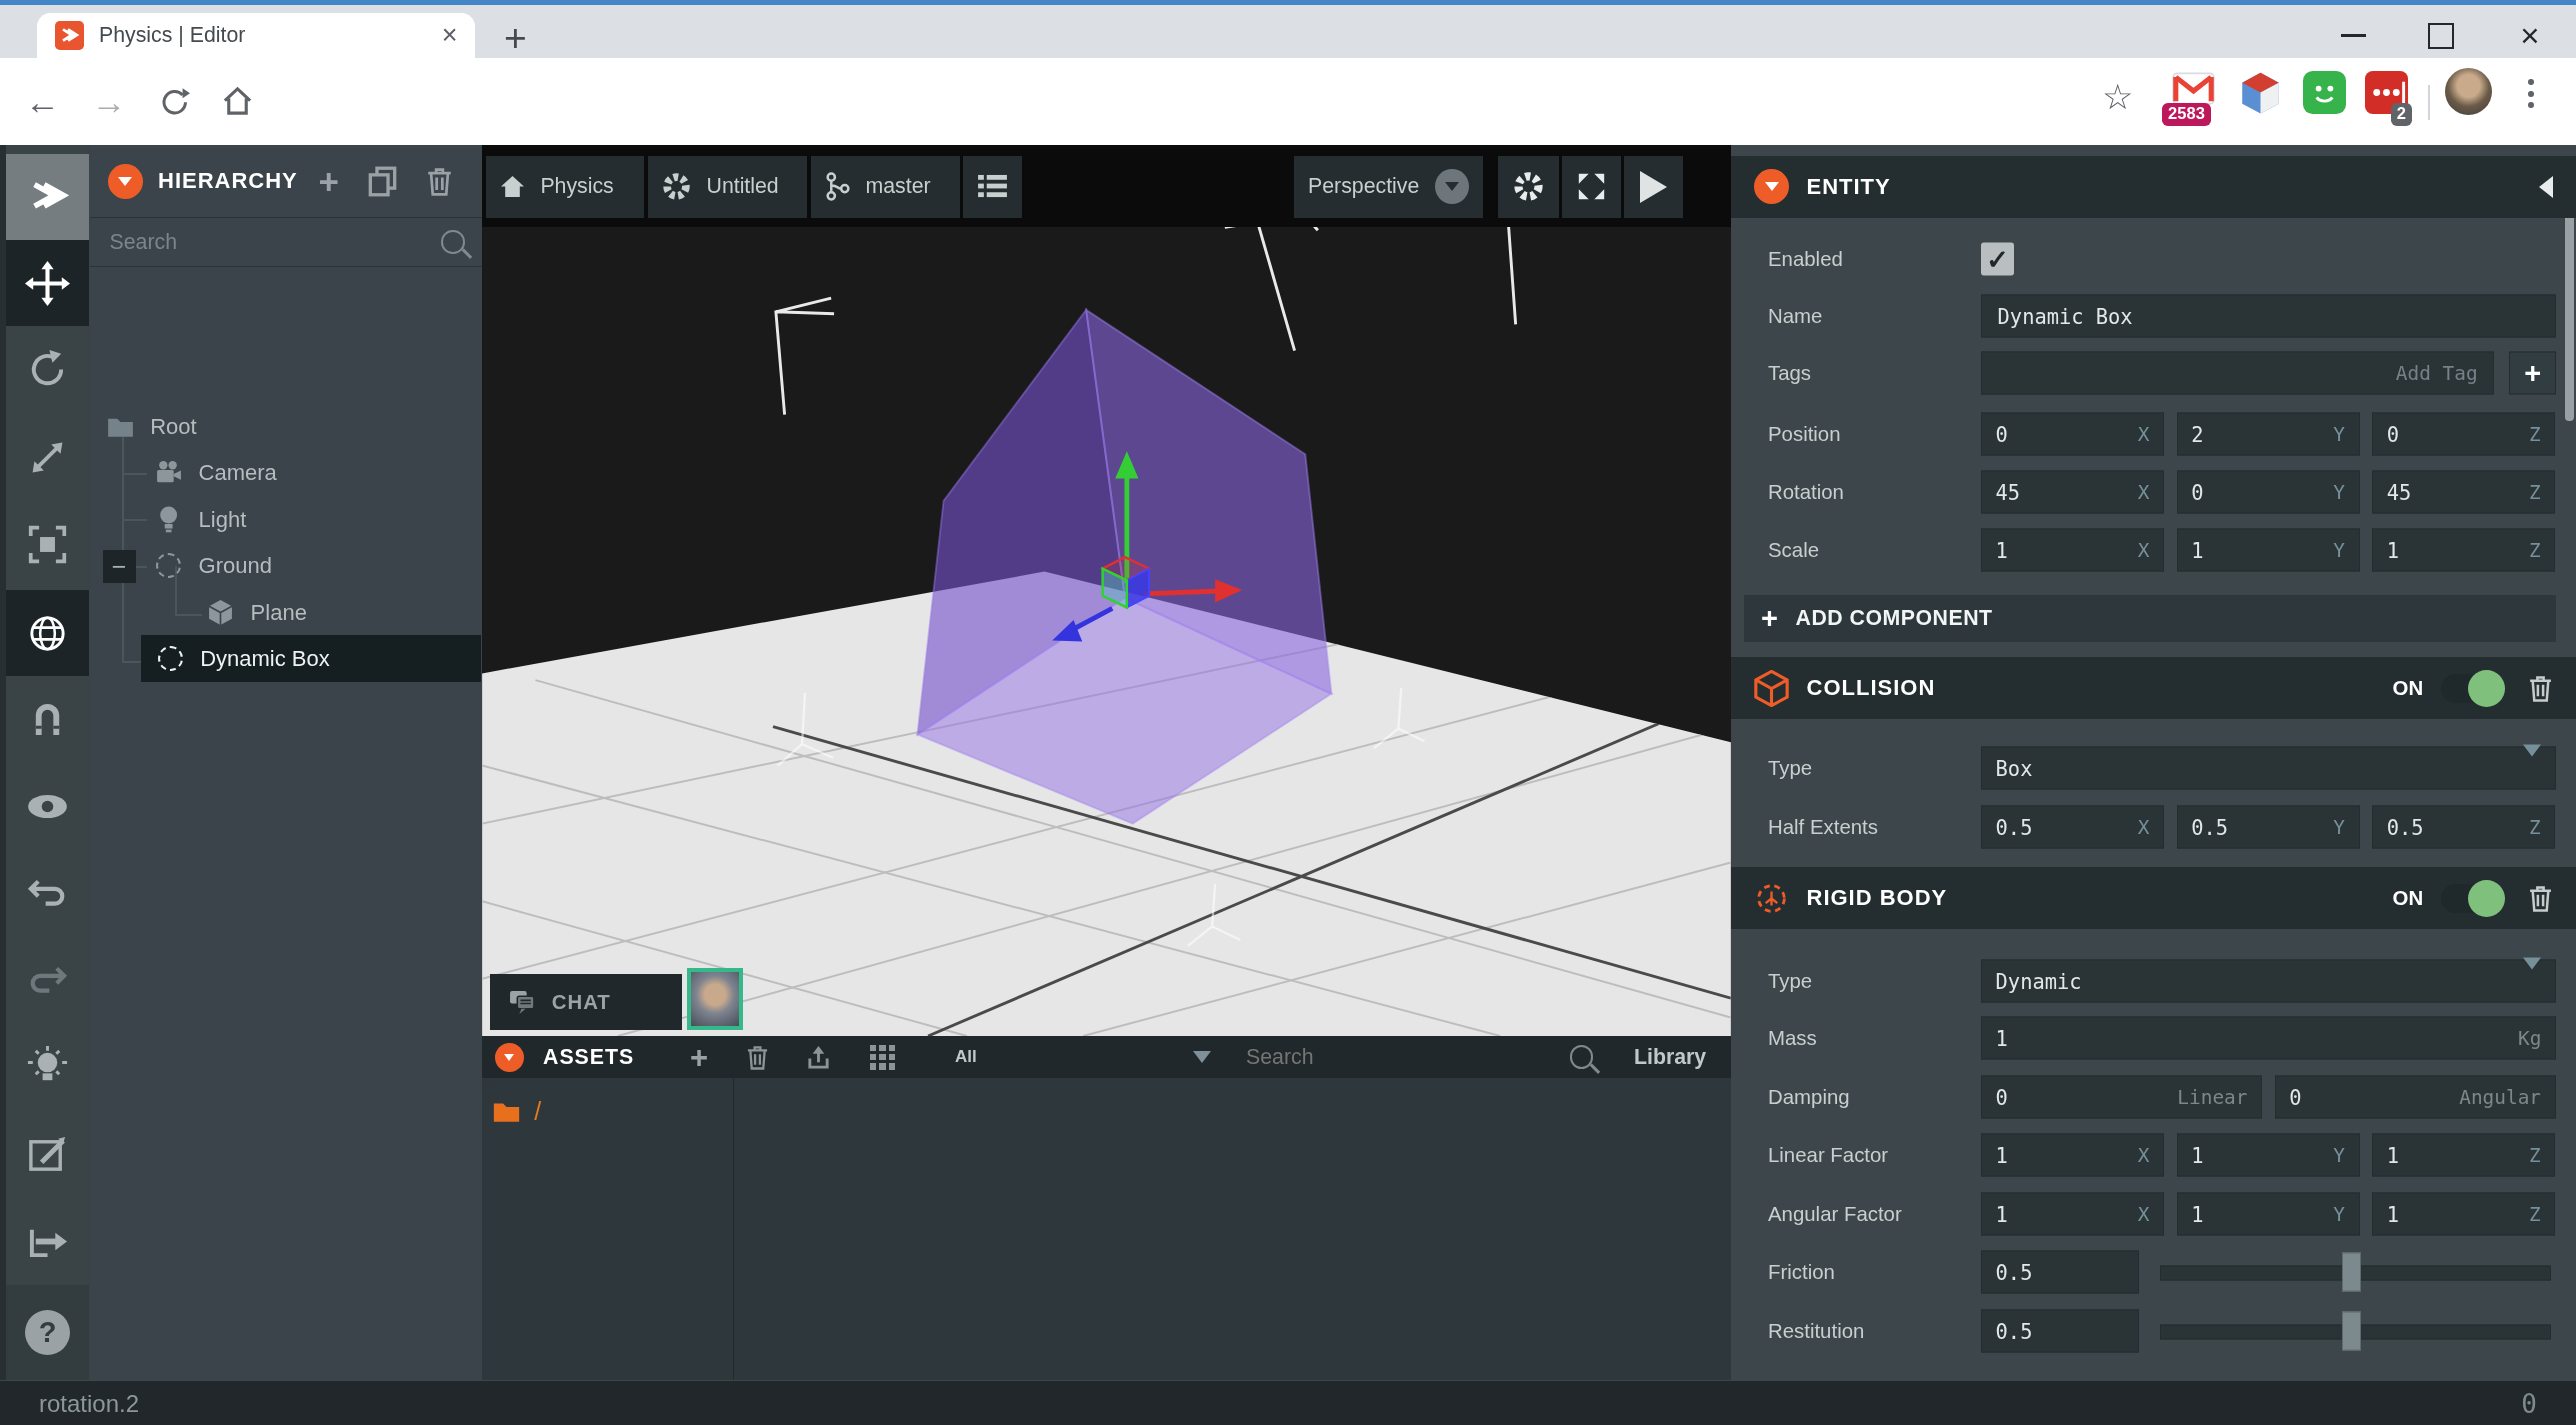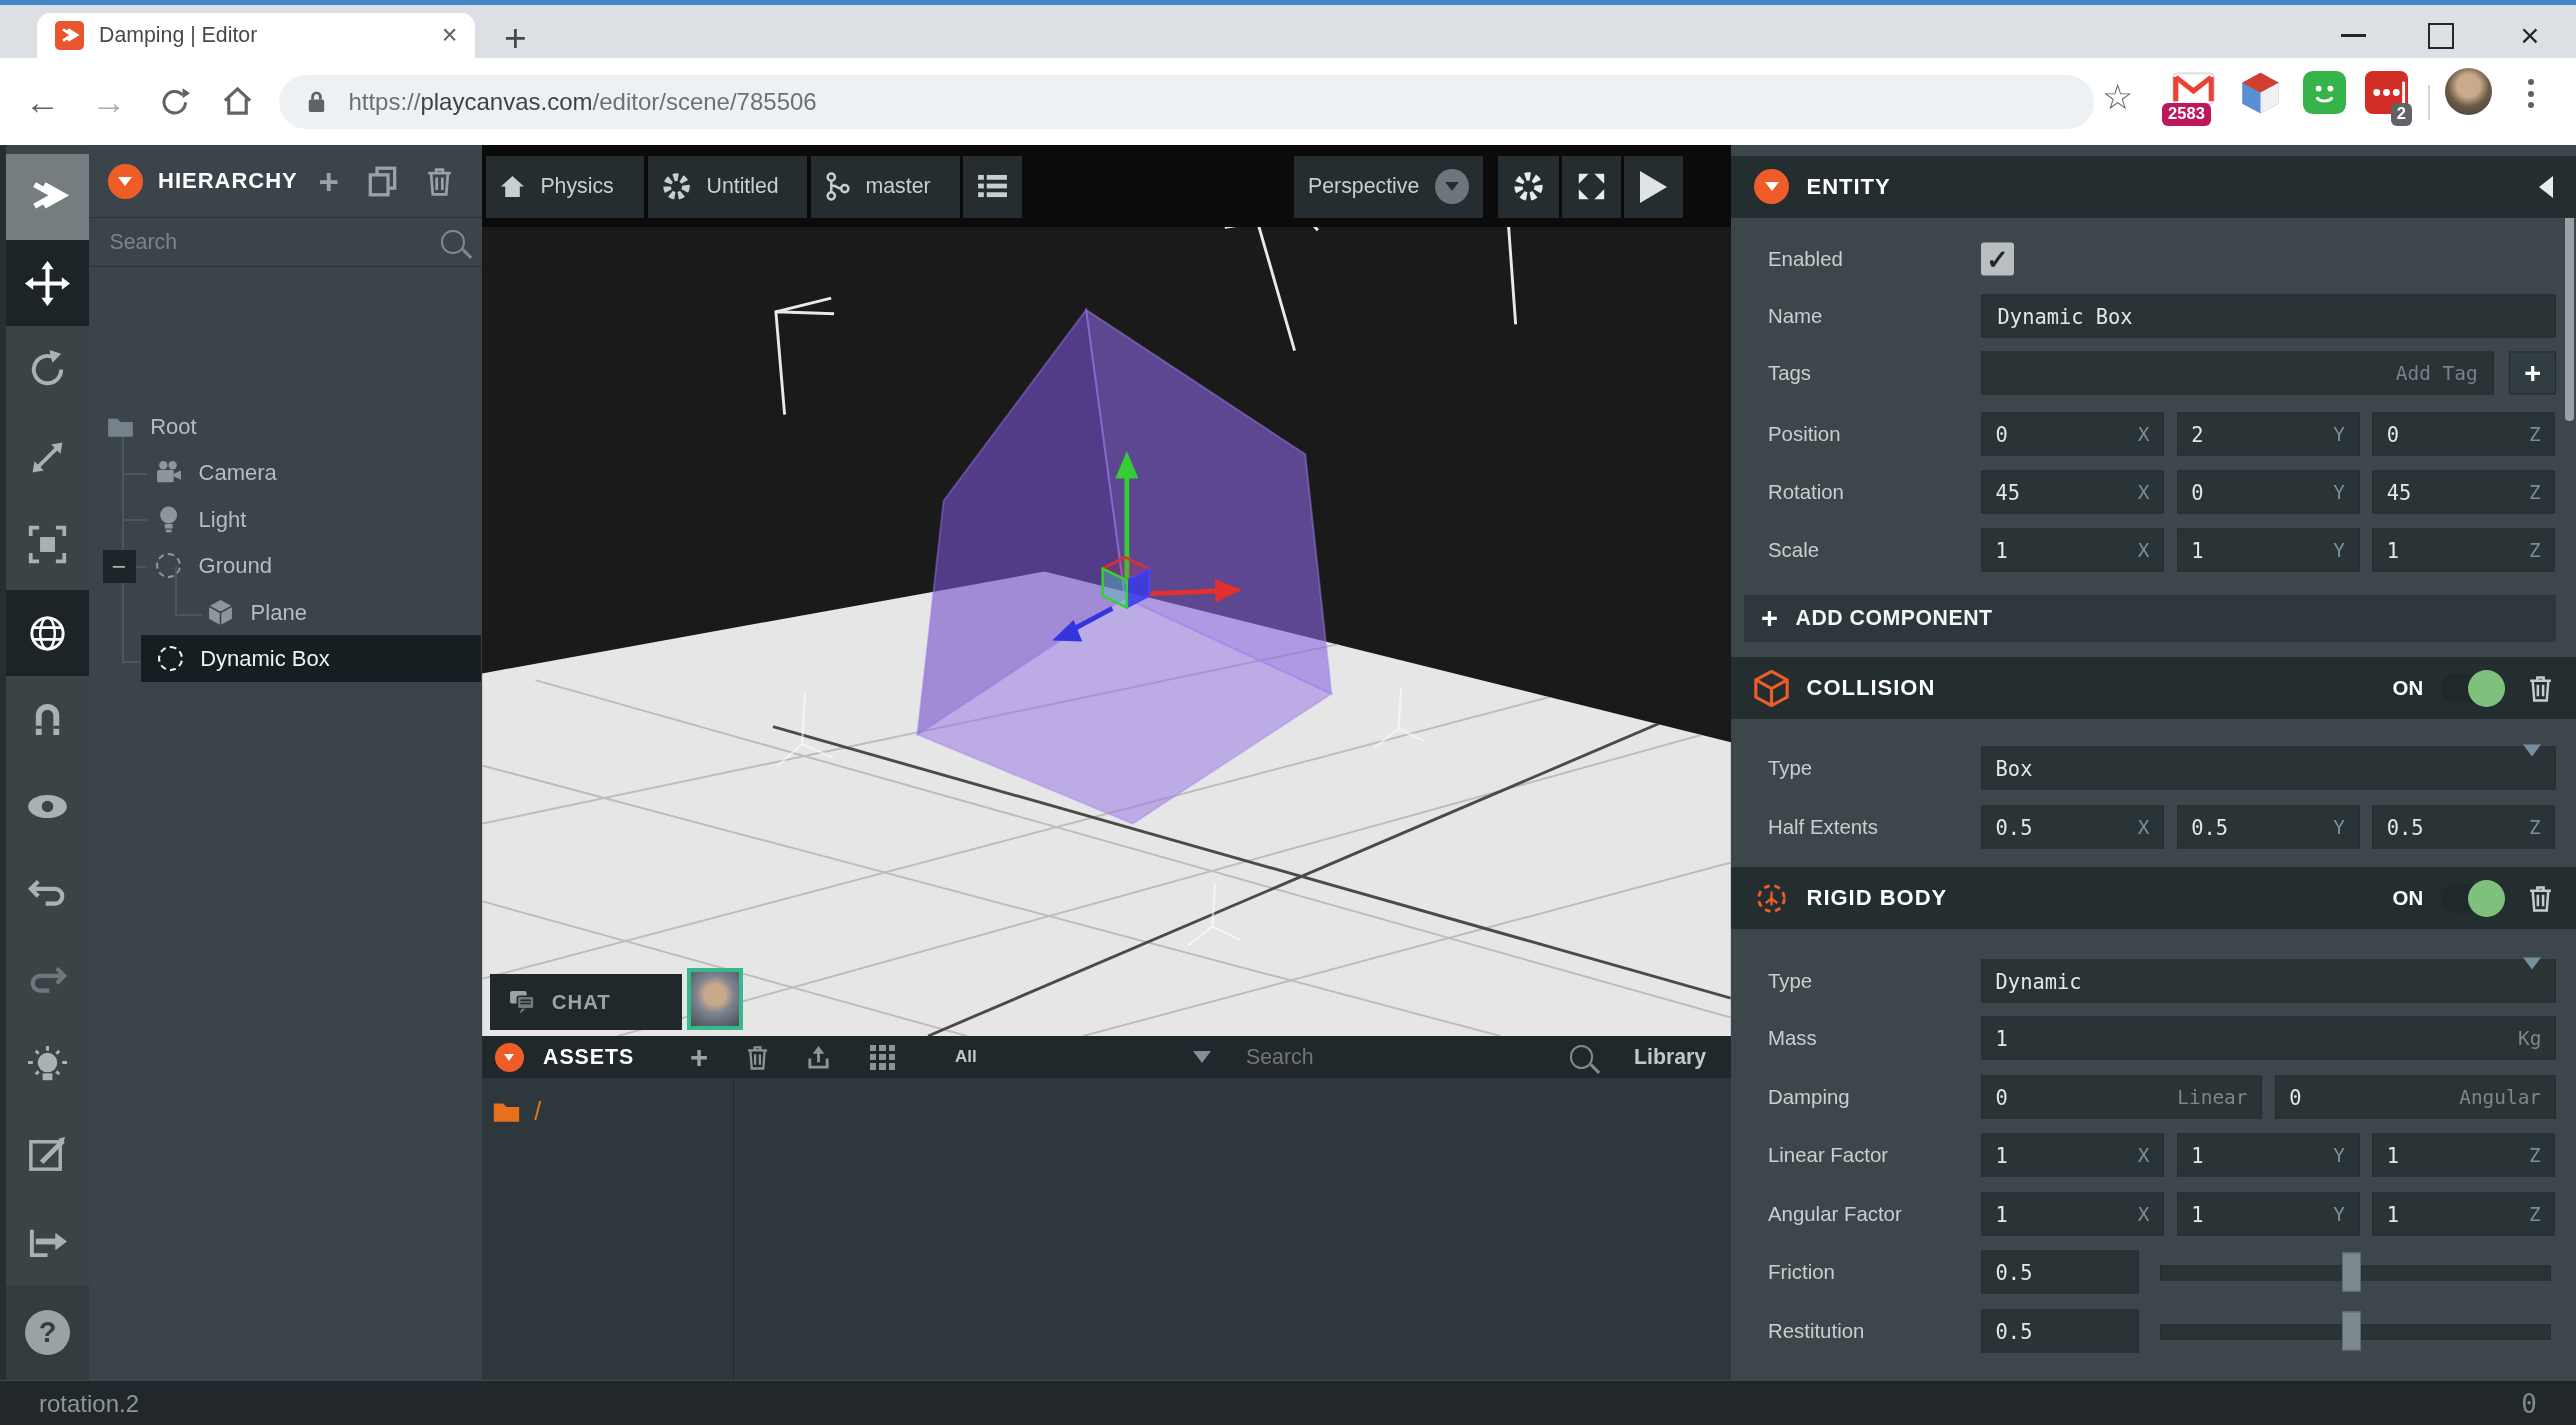--- a/index.html
+++ b/index.html
@@ -143,21 +143,21 @@
 
   <div class="chrome">
     <div class="accent"></div>
     <div class="tabstrip">
       <div class="tab">
         <div class="favicon">
           <svg width="21.3" height="21.3" viewBox="0 0 34 34">
               <path d="M8 7 L22 16 L8 25 M16 7 L30 16 L16 25" stroke="#fff" stroke-width="4.5" fill="none"></path>
             </svg>
         </div>
-        <span class="tab-title">Damping | Editor</span>
+        <span class="tab-title">Physics | Editor</span>
         <span class="tab-close">×</span>
       </div>
       <span class="newtab">+</span>
       <div class="winbtn" style="left:2322px">
           <span class="ic-min"></span>
         </div>
       <div class="winbtn" style="left:2410px">
           <span class="ic-max"></span>
         </div>
       <div class="winbtn" style="left:2499px">
@@ -170,27 +170,20 @@
       <div class="navic" style="left:142px">
         <svg width="33" height="33" viewBox="0 0 40 40">
             <path d="M31 12 a13 13 0 1 0 3.5 9" stroke="#5f6368" stroke-width="3.6" fill="none"></path>
             <polygon points="31,4 31,16 40,10" fill="#5f6368"></polygon>
           </svg>
       </div>
       <div class="navic" style="left:206px">
         <svg width="33" height="33" viewBox="0 0 34 34">
             <path d="M4 16 L17 4 L30 16 M8 14 V29 H26 V14" stroke="#5f6368" stroke-width="3.2" fill="none"></path>
           </svg>
-      </div>
-      <div class="omnibox">
-        <svg width="25" height="29" viewBox="0 0 26 28">
-            <rect x="5" y="12" width="16" height="13" rx="2" fill="#5f6368"></rect>
-            <path d="M9 12 V9 a4 4 0 0 1 8 0 v3" stroke="#5f6368" stroke-width="3" fill="none"></path>
-          </svg>
-        <span class="url"><span class="dim">https://</span><span>playcanvas.com</span><span class="dim">/editor/scene/785506</span></span>
       </div>
       <div class="extic" style="left:2102px;top:19.4px;font-size:35px;color:#5f6368">☆</div>
       <div class="extic" style="left:2172px">
         <svg width="43" height="33" viewBox="0 0 34 26">
             <rect x="1" y="1" width="32" height="24" rx="3" fill="#fff" stroke="#dadce0" stroke-width="1.5"></rect>
             <path d="M3 4 L17 15 L31 4" stroke="#ea4335" stroke-width="4" fill="none"></path>
             <path d="M3 4 V23 M31 4 V23" stroke="#ea4335" stroke-width="4"></path>
           </svg>
         <span class="badge" style="background:#be185d;left:-9.7px;top:31px">2583</span>
       </div>

